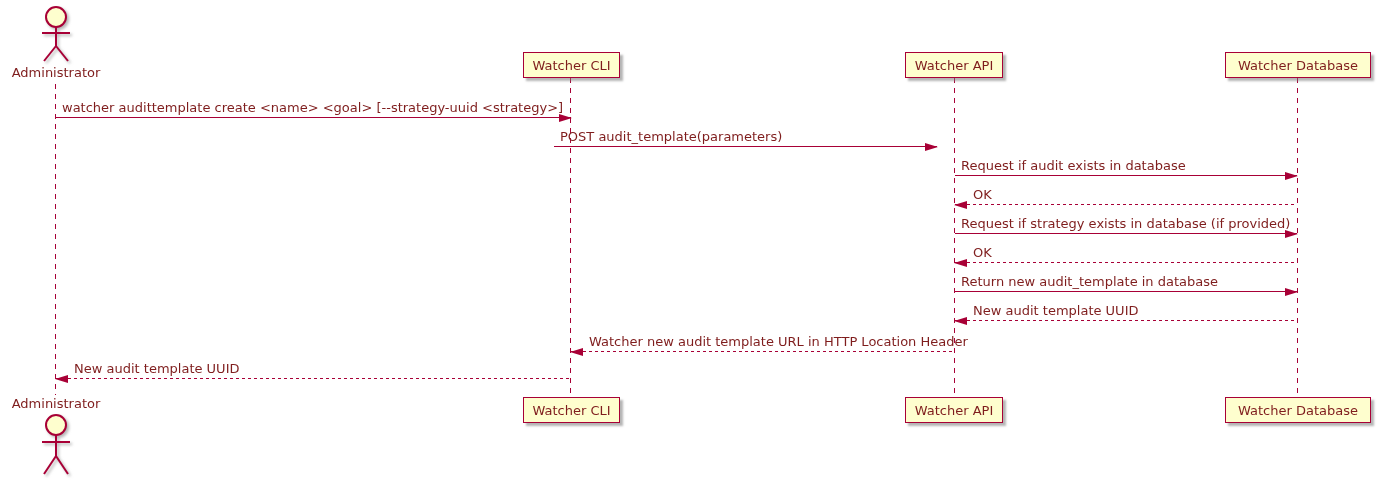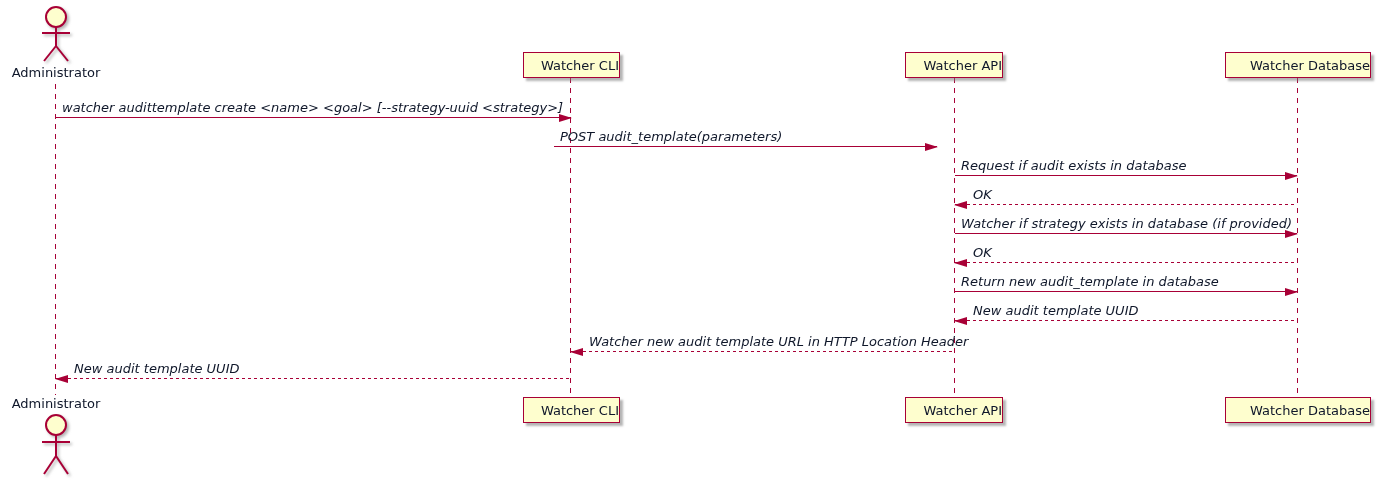--- a/index.html
+++ b/index.html
@@ -8,38 +8,38 @@
     background: #ffffff;
     font-family: "DejaVu Sans", "Liberation Sans", sans-serif;
   }
   .diagram {
     position: relative;
     width: 1379px;
     height: 483px;
     background: #ffffff;
     overflow: hidden;
     font-size: 13px;
-    color: #0f172a;
+    color: #7f1d1d;
   }
   
   .lifeline {
     position: absolute;
     width: 1px;
     background: repeating-linear-gradient(to bottom, #A80036 0 5px, transparent 5px 10px);
   }
   
   .pbox {
     position: absolute;
     height: 26px;
     background: #FEFECE;
     border: 1.5px solid #A80036;
     box-shadow: 3px 3px 2px rgba(120,120,120,0.55);
     display: flex;
     align-items: center;
-    justify-content: flex-end;
+    justify-content: center;
     box-sizing: border-box;
     white-space: nowrap;
   }
   
   .actor-svg {
     position: absolute;
     filter: drop-shadow(2.5px 2.5px 1.5px rgba(120,120,120,0.55));
   }
   .actor-label {
     position: absolute;
@@ -49,21 +49,20 @@
   
   .msg {
     position: absolute;
     height: 19px;
   }
   .msg .mlabel {
     position: absolute;
     bottom: 3px;
     left: 0;
     white-space: nowrap;
-    font-style: italic;
   }
   .msg.solid .mlabel { margin-left: 6px; }
   .msg.dashed .mlabel { margin-left: 18px; }
   .msg .line {
     position: absolute;
     left: 0;
     right: 0;
     bottom: 0;
     height: 1px;
   }
@@ -137,21 +136,21 @@
     <span class="head"></span>
   </div>
 
   <div class="msg left dashed" style="left:955px; top:186px; width:342px">
     <span class="mlabel">OK</span>
     <span class="line"></span>
     <span class="head"></span>
   </div>
 
   <div class="msg right solid" style="left:955px; top:215px; width:342px">
-    <span class="mlabel">Watcher if strategy exists in database (if provided)</span>
+    <span class="mlabel">Request if strategy exists in database (if provided)</span>
     <span class="line"></span>
     <span class="head"></span>
   </div>
 
   <div class="msg left dashed" style="left:955px; top:244px; width:342px">
     <span class="mlabel">OK</span>
     <span class="line"></span>
     <span class="head"></span>
   </div>
 

